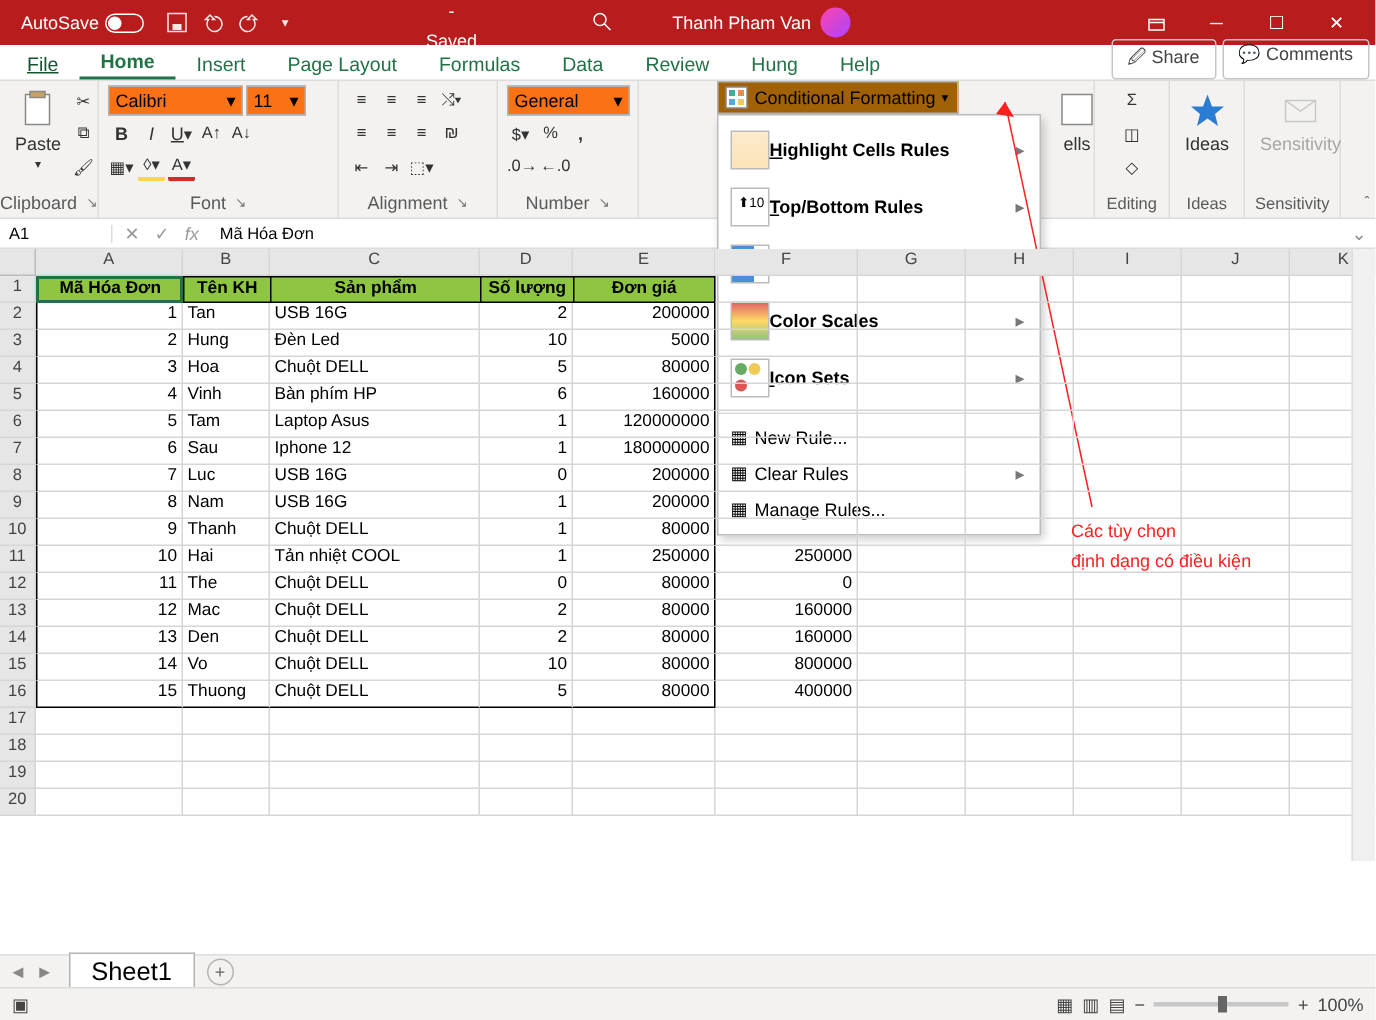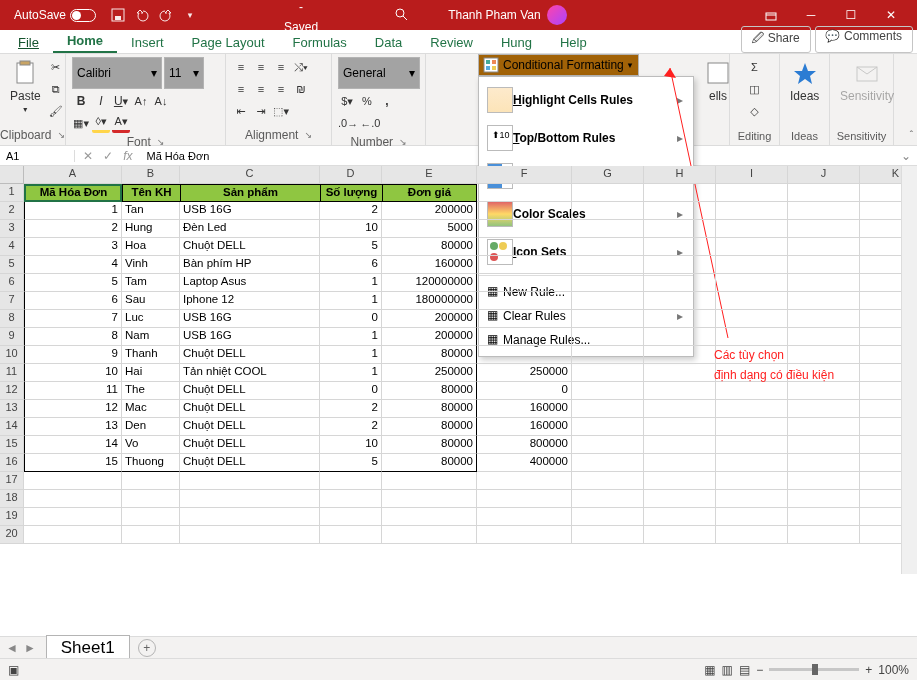--- a/index.html
+++ b/index.html
@@ -23,21 +23,21 @@
 .tbtn { border:1px solid #c5c5c5; padding:2px 10px; border-radius:3px; font-size:12px; color:#444; }
 .ribbon { height:92px; background:#f3f2f1; border-bottom:1px solid #dcdcdc; display:flex; position:relative; }
 .grp { border-right:1px solid #dcdcdc; padding:3px 6px 0; display:flex; flex-direction:column; }
 .grp-body { flex:1; display:flex; gap:2px; align-items:start; }
 .grp-label { text-align:center; font-size:11px; color:#5a5a5a; padding:2px 0 3px; display:flex; align-items:center; justify-content:center; gap:2px; }
 .bigbtn { display:flex; flex-direction:column; align-items:center; gap:2px; padding:2px 4px; font-size:11px; color:#333; }
 .bigicon { width:28px; height:28px; }
 .col { display:flex; flex-direction:column; gap:2px; }
 .row { display:flex; gap:2px; align-items:center; }
 .smbtn { min-width:18px; height:20px; display:flex; align-items:center; justify-content:center; border-radius:2px; font-size:11px; color:#333; }
-.combo { height:32px; border:1px solid #b3b3b3; background:#a3a3a3; padding:0 4px; display:flex; align-items:center; font-size:11px; }
+.combo { height:20px; border:1px solid #b3b3b3; background:#f97316; padding:0 4px; display:flex; align-items:center; font-size:11px; }
 .combo .dd { margin-left:auto; }
 .launcher { font-size:9px; color:#777; margin-left:4px; }
 
 .namerow { height:20px; background:#fff; border-bottom:1px solid #dcdcdc; display:flex; align-items:center; }
 .namebox { width:75px; border-right:1px solid #dcdcdc; padding:0 6px; font-size:11px; }
 .fxctrl { display:flex; align-items:center; gap:10px; padding:0 8px; color:#9a9a9a; font-size:11px; }
 .fxval { padding:0 6px; font-size:11px; }
 
 .grid { display:grid; grid-template-columns:24px 98px 58px 140px 62px 95px 95px repeat(5,72px); }
 .gh,.rh,.cell { border-right:1px solid #d6d6d6; border-bottom:1px solid #d6d6d6; height:18px; padding:1px 3px; font-size:11.5px; overflow:hidden; white-space:nowrap; }

